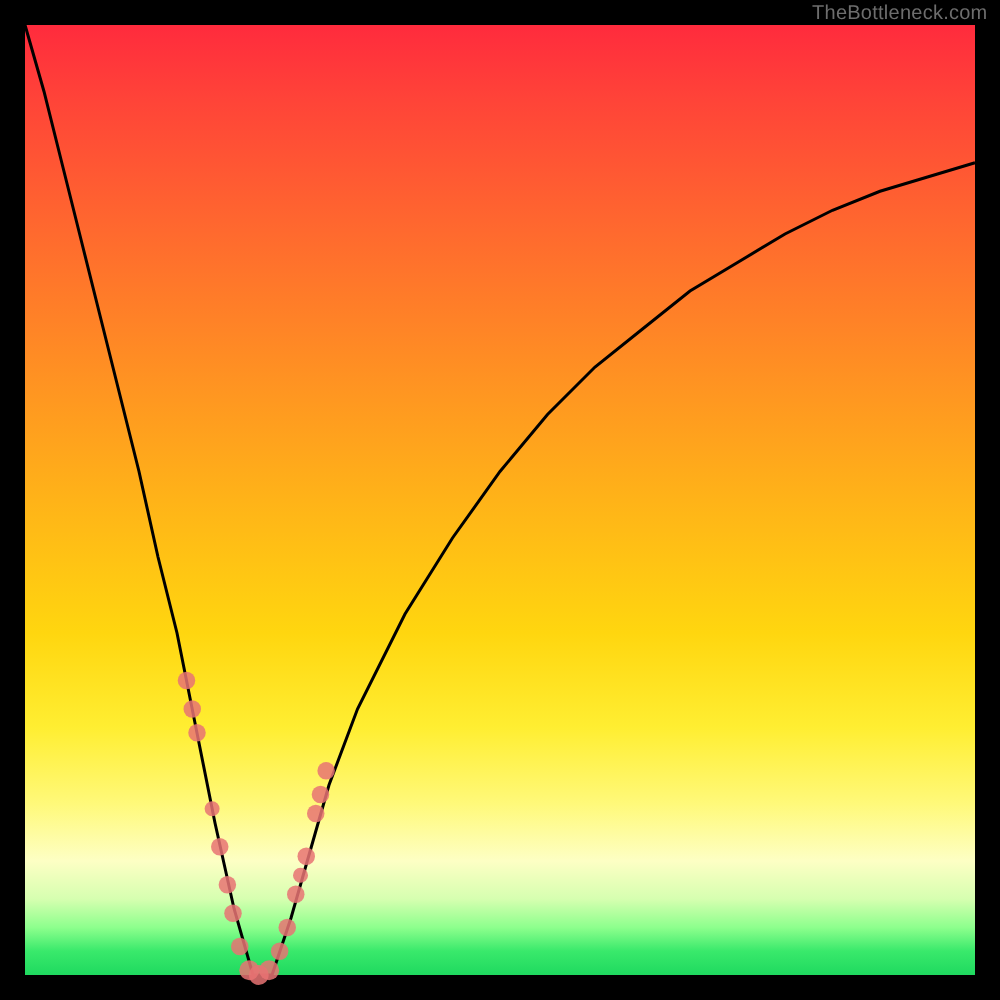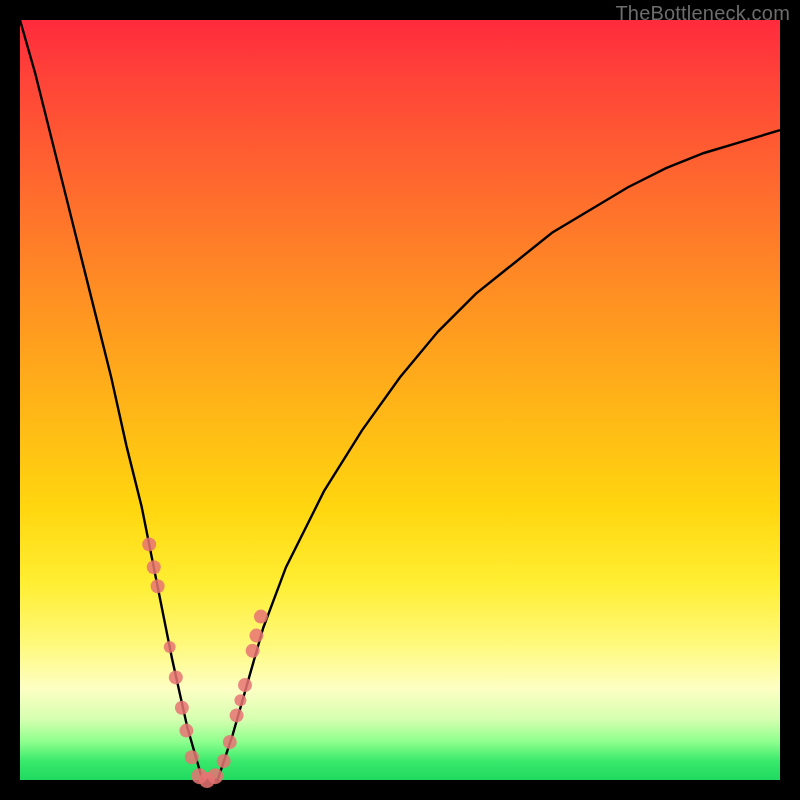--- a/index.html
+++ b/index.html
@@ -40,21 +40,21 @@
       #8dff8d 95%,
       #39e96b 97.5%,
       #1fd95f 100%
     );
   }
   .watermark {
     position: absolute;
     top: 2px;
     right: 10px;
     color: #6d6d6d;
-    font-size: 20px;
+    font-size: 16px;
     font-weight: 500;
     letter-spacing: 0.2px;
     user-select: none;
   }
   svg.curve {
     position: absolute;
     top: 0; left: 0;
     width: 760px;
     height: 760px;
     overflow: visible;

